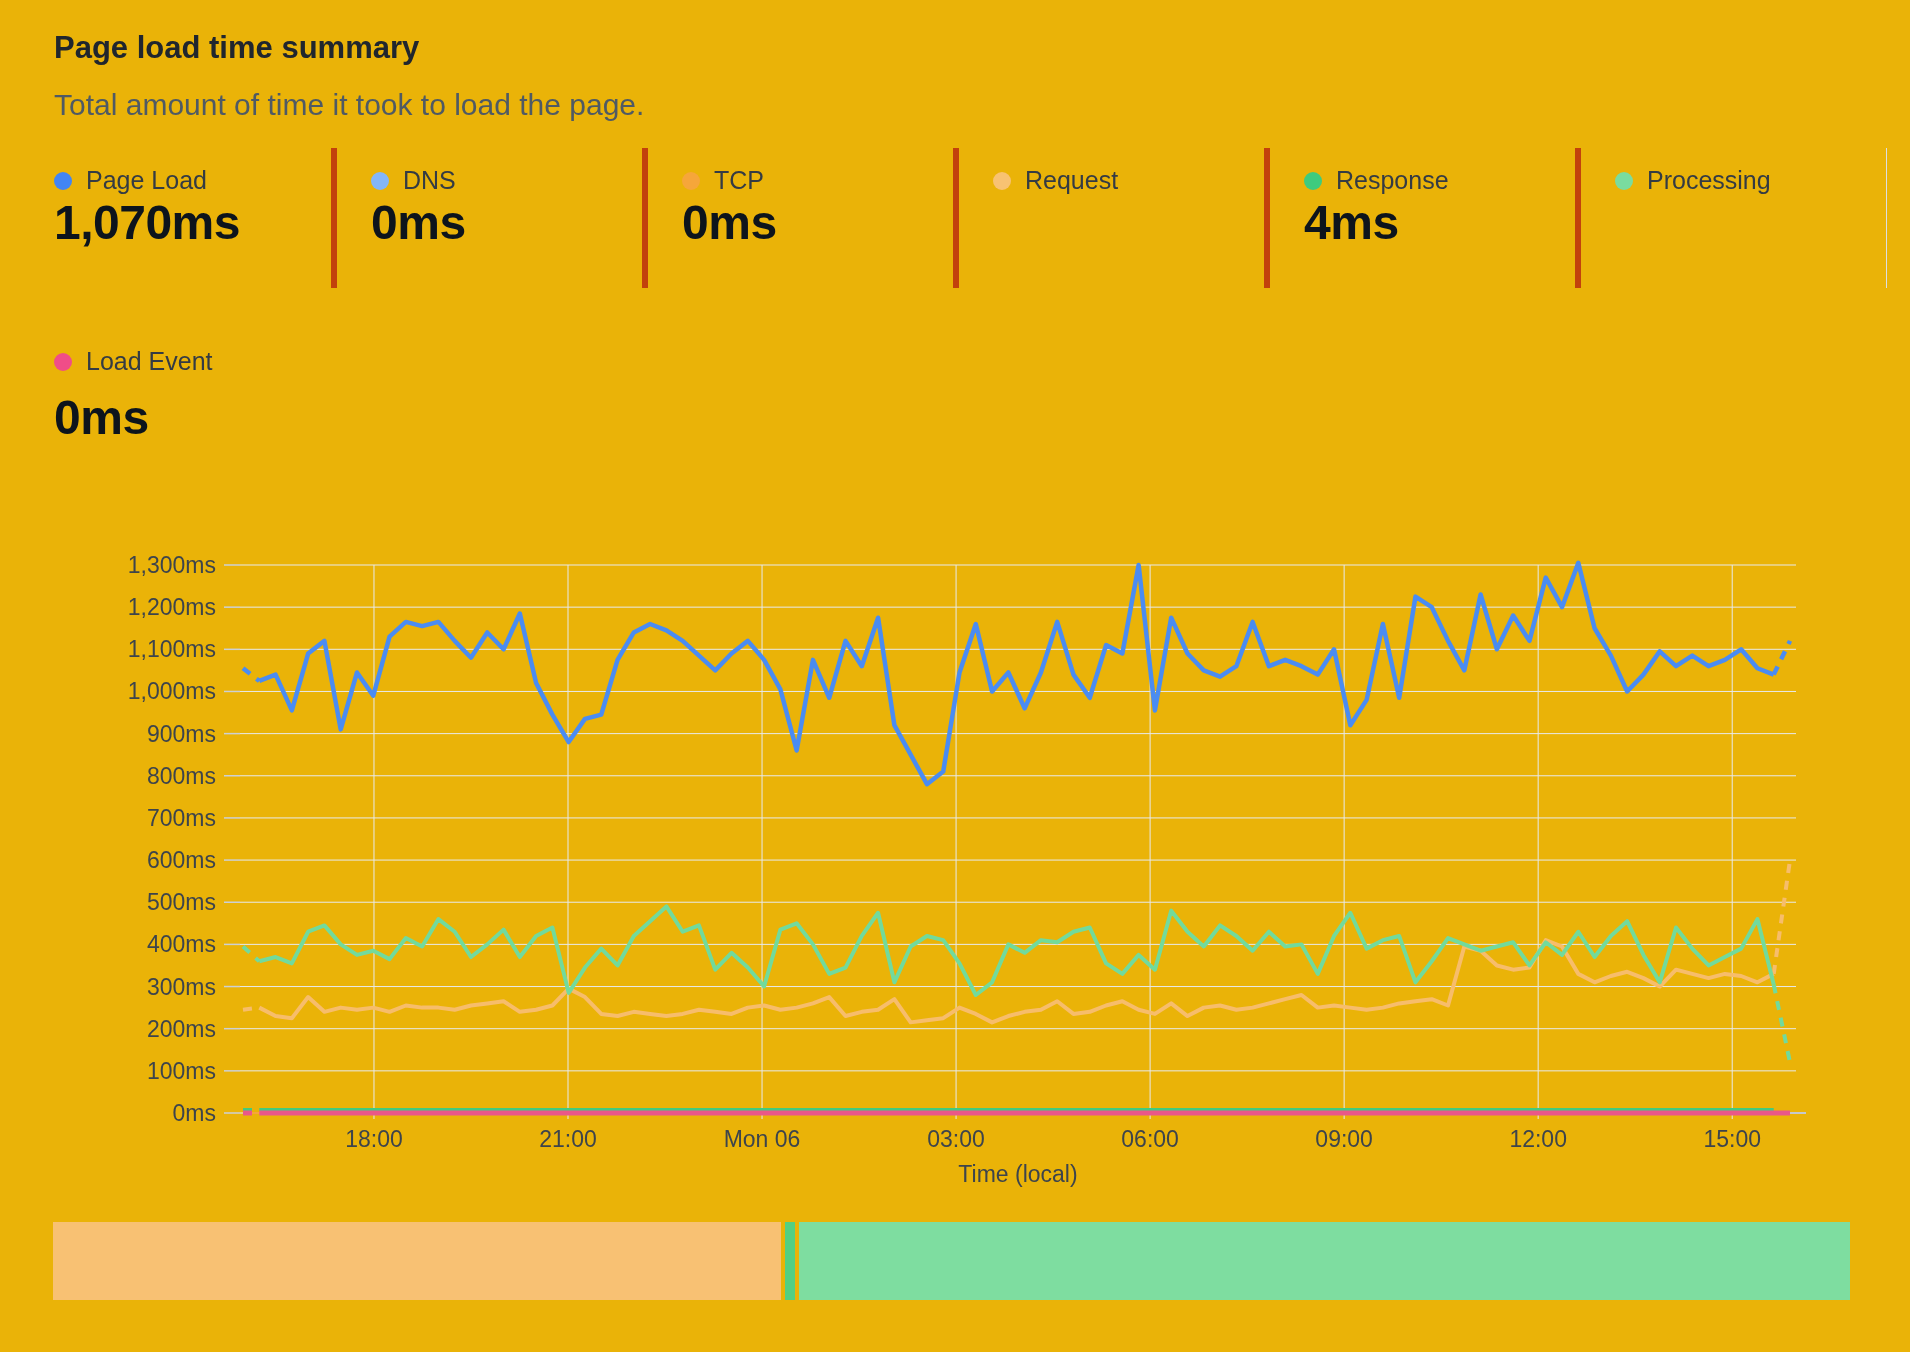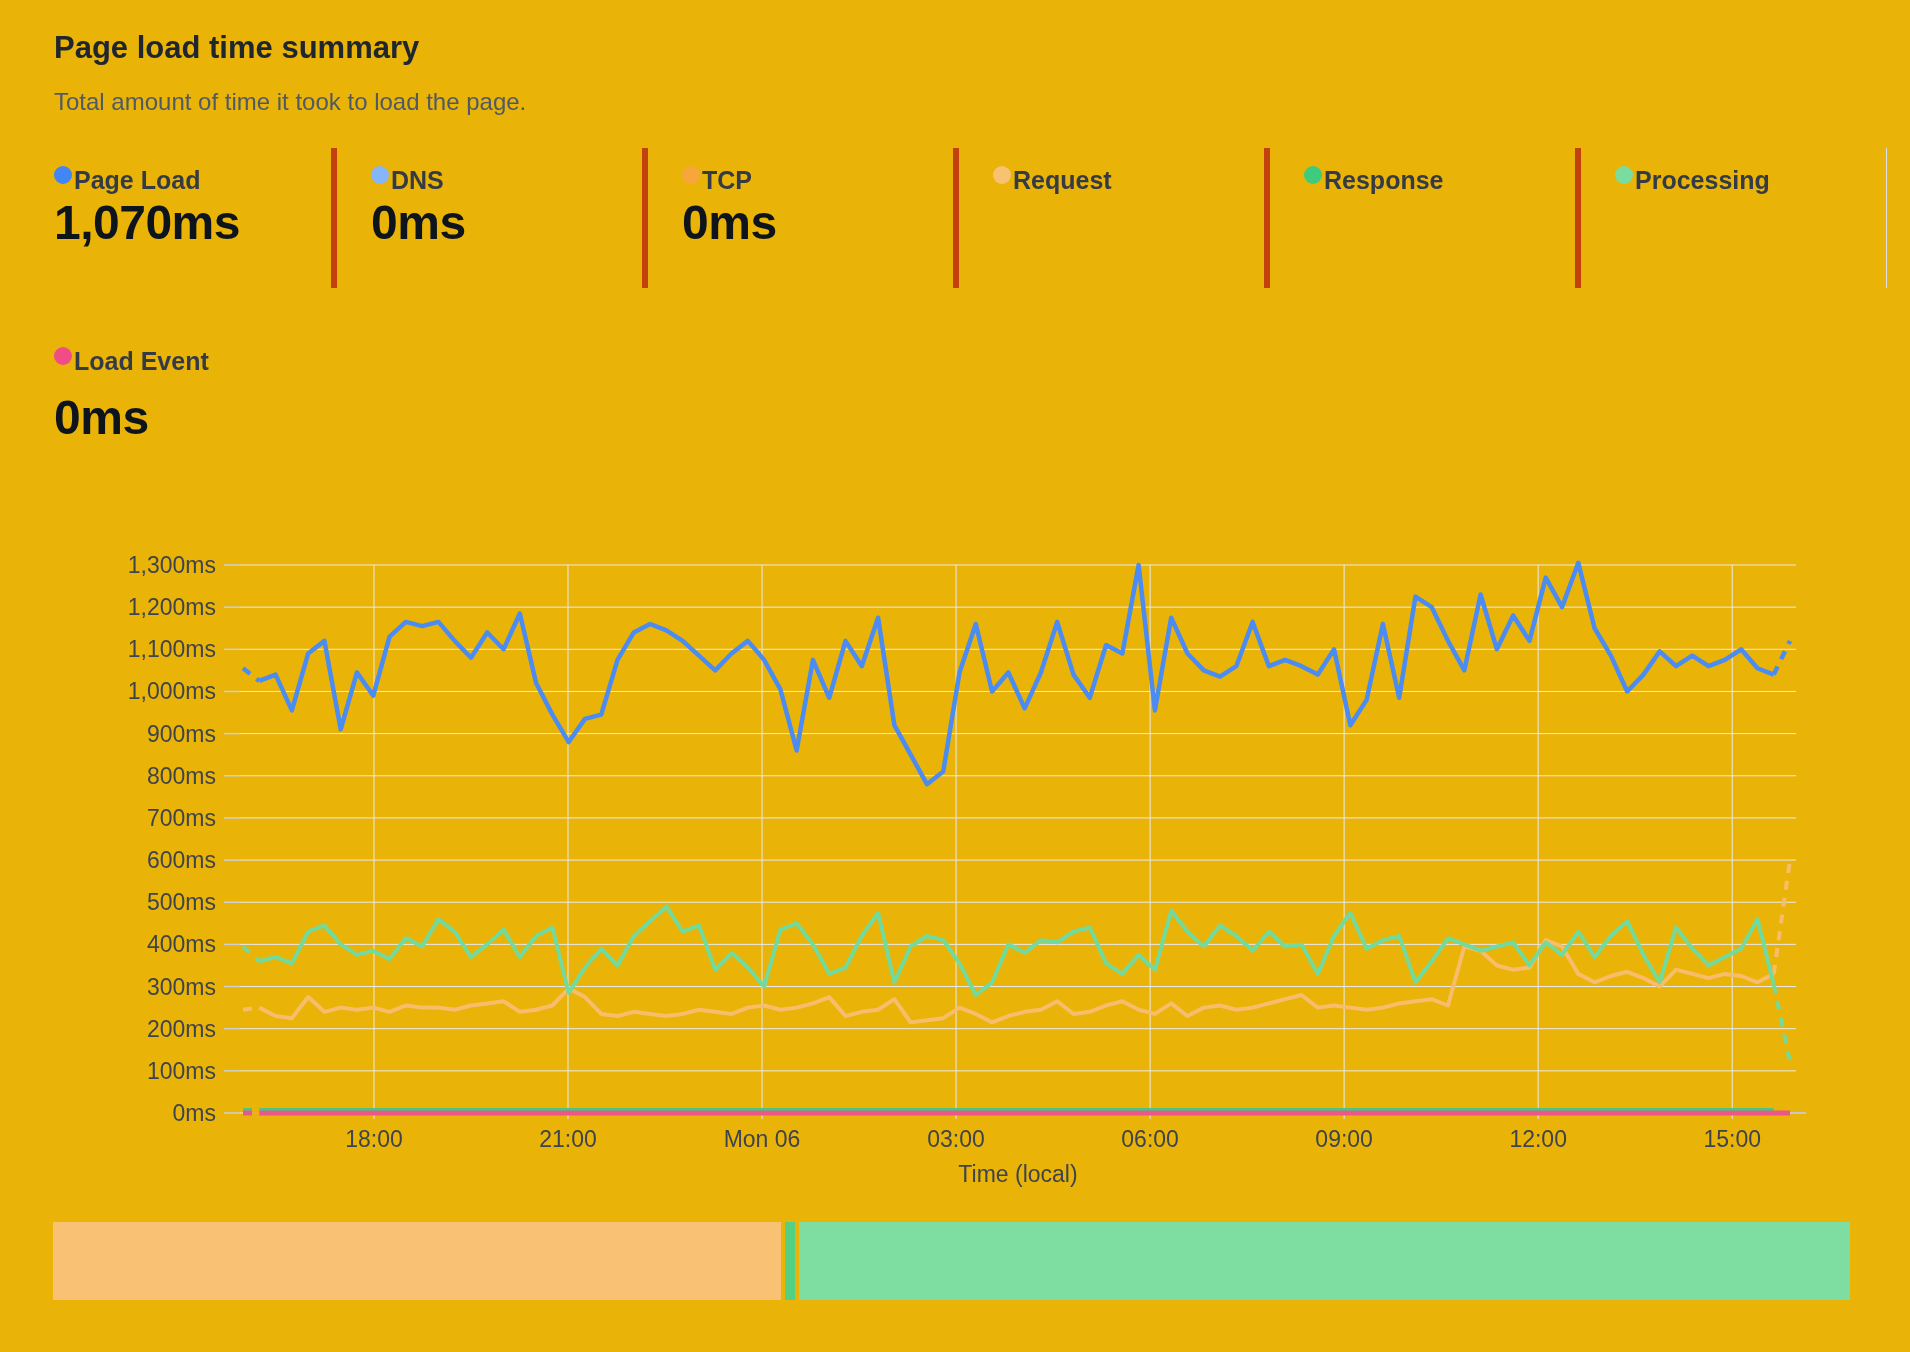--- a/index.html
+++ b/index.html
@@ -1,24 +1,24 @@
 <!DOCTYPE html>
 <html><head>
 <meta charset="utf-8">
 <style>
   html,body{margin:0;padding:0;background:#fff;font-family:"Liberation Sans",sans-serif;}
   .page{position:relative;width:1910px;height:1352px;background:#eab308;overflow:hidden;}
 
   .title{position:absolute;left:54px;top:30px;font-size:31px;font-weight:700;color:#20262e;}
-  .subtitle{position:absolute;left:54px;top:88px;font-size:24px;color:#4f5a64;}
+  .subtitle{position:absolute;left:54px;top:88px;font-size:30px;color:#4f5a64;}
 
   .stats{position:absolute;left:54px;top:148px;display:flex;height:140px;border-right:1px solid #dcdfe3;}
   .stat{width:311px;border-left:6px solid #c2410c;padding:18px 0 0 34px;box-sizing:border-box;}
   .stat.first{width:277px;border-left:none;padding-left:0;}
-  .stat-label{display:flex;align-items:flex-start;gap:2px;font-size:25px;color:#343b44;font-weight:bold;}
+  .stat-label{display:flex;align-items:center;gap:14px;font-size:25px;color:#343b44;}
   .dot{width:18px;height:18px;border-radius:50%;flex:0 0 auto;}
   .stat-value{margin-top:0;font-size:48px;font-weight:700;color:#0d141c;letter-spacing:-0.5px;}
 
   .row2{position:absolute;left:54px;top:347px;}
   .row2 .stat-value{margin-top:14px;}
 
   .chart-wrap{position:absolute;left:0;top:430px;width:1910px;height:790px;}
   text.tick{font-size:23px;fill:#3d444c;font-family:"Liberation Sans",sans-serif;}
   text.axis-label{font-size:23px;fill:#3d444c;font-family:"Liberation Sans",sans-serif;}
 
@@ -59,20 +59,21 @@
       <div class="stat-label">
         <span class="dot" style="background: rgb(248, 194, 114);"></span>
         <span>Request</span>
       </div>
     </div>
     <div class="stat">
       <div class="stat-label">
         <span class="dot" style="background: rgb(63, 203, 126);"></span>
         <span>Response</span>
       </div>
+      <div class="stat-value">4ms</div>
     </div>
     <div class="stat">
       <div class="stat-label">
         <span class="dot" style="background: rgb(122, 220, 159);"></span>
         <span>Processing</span>
       </div>
     </div>
   </div>
 
   <div class="row2">

